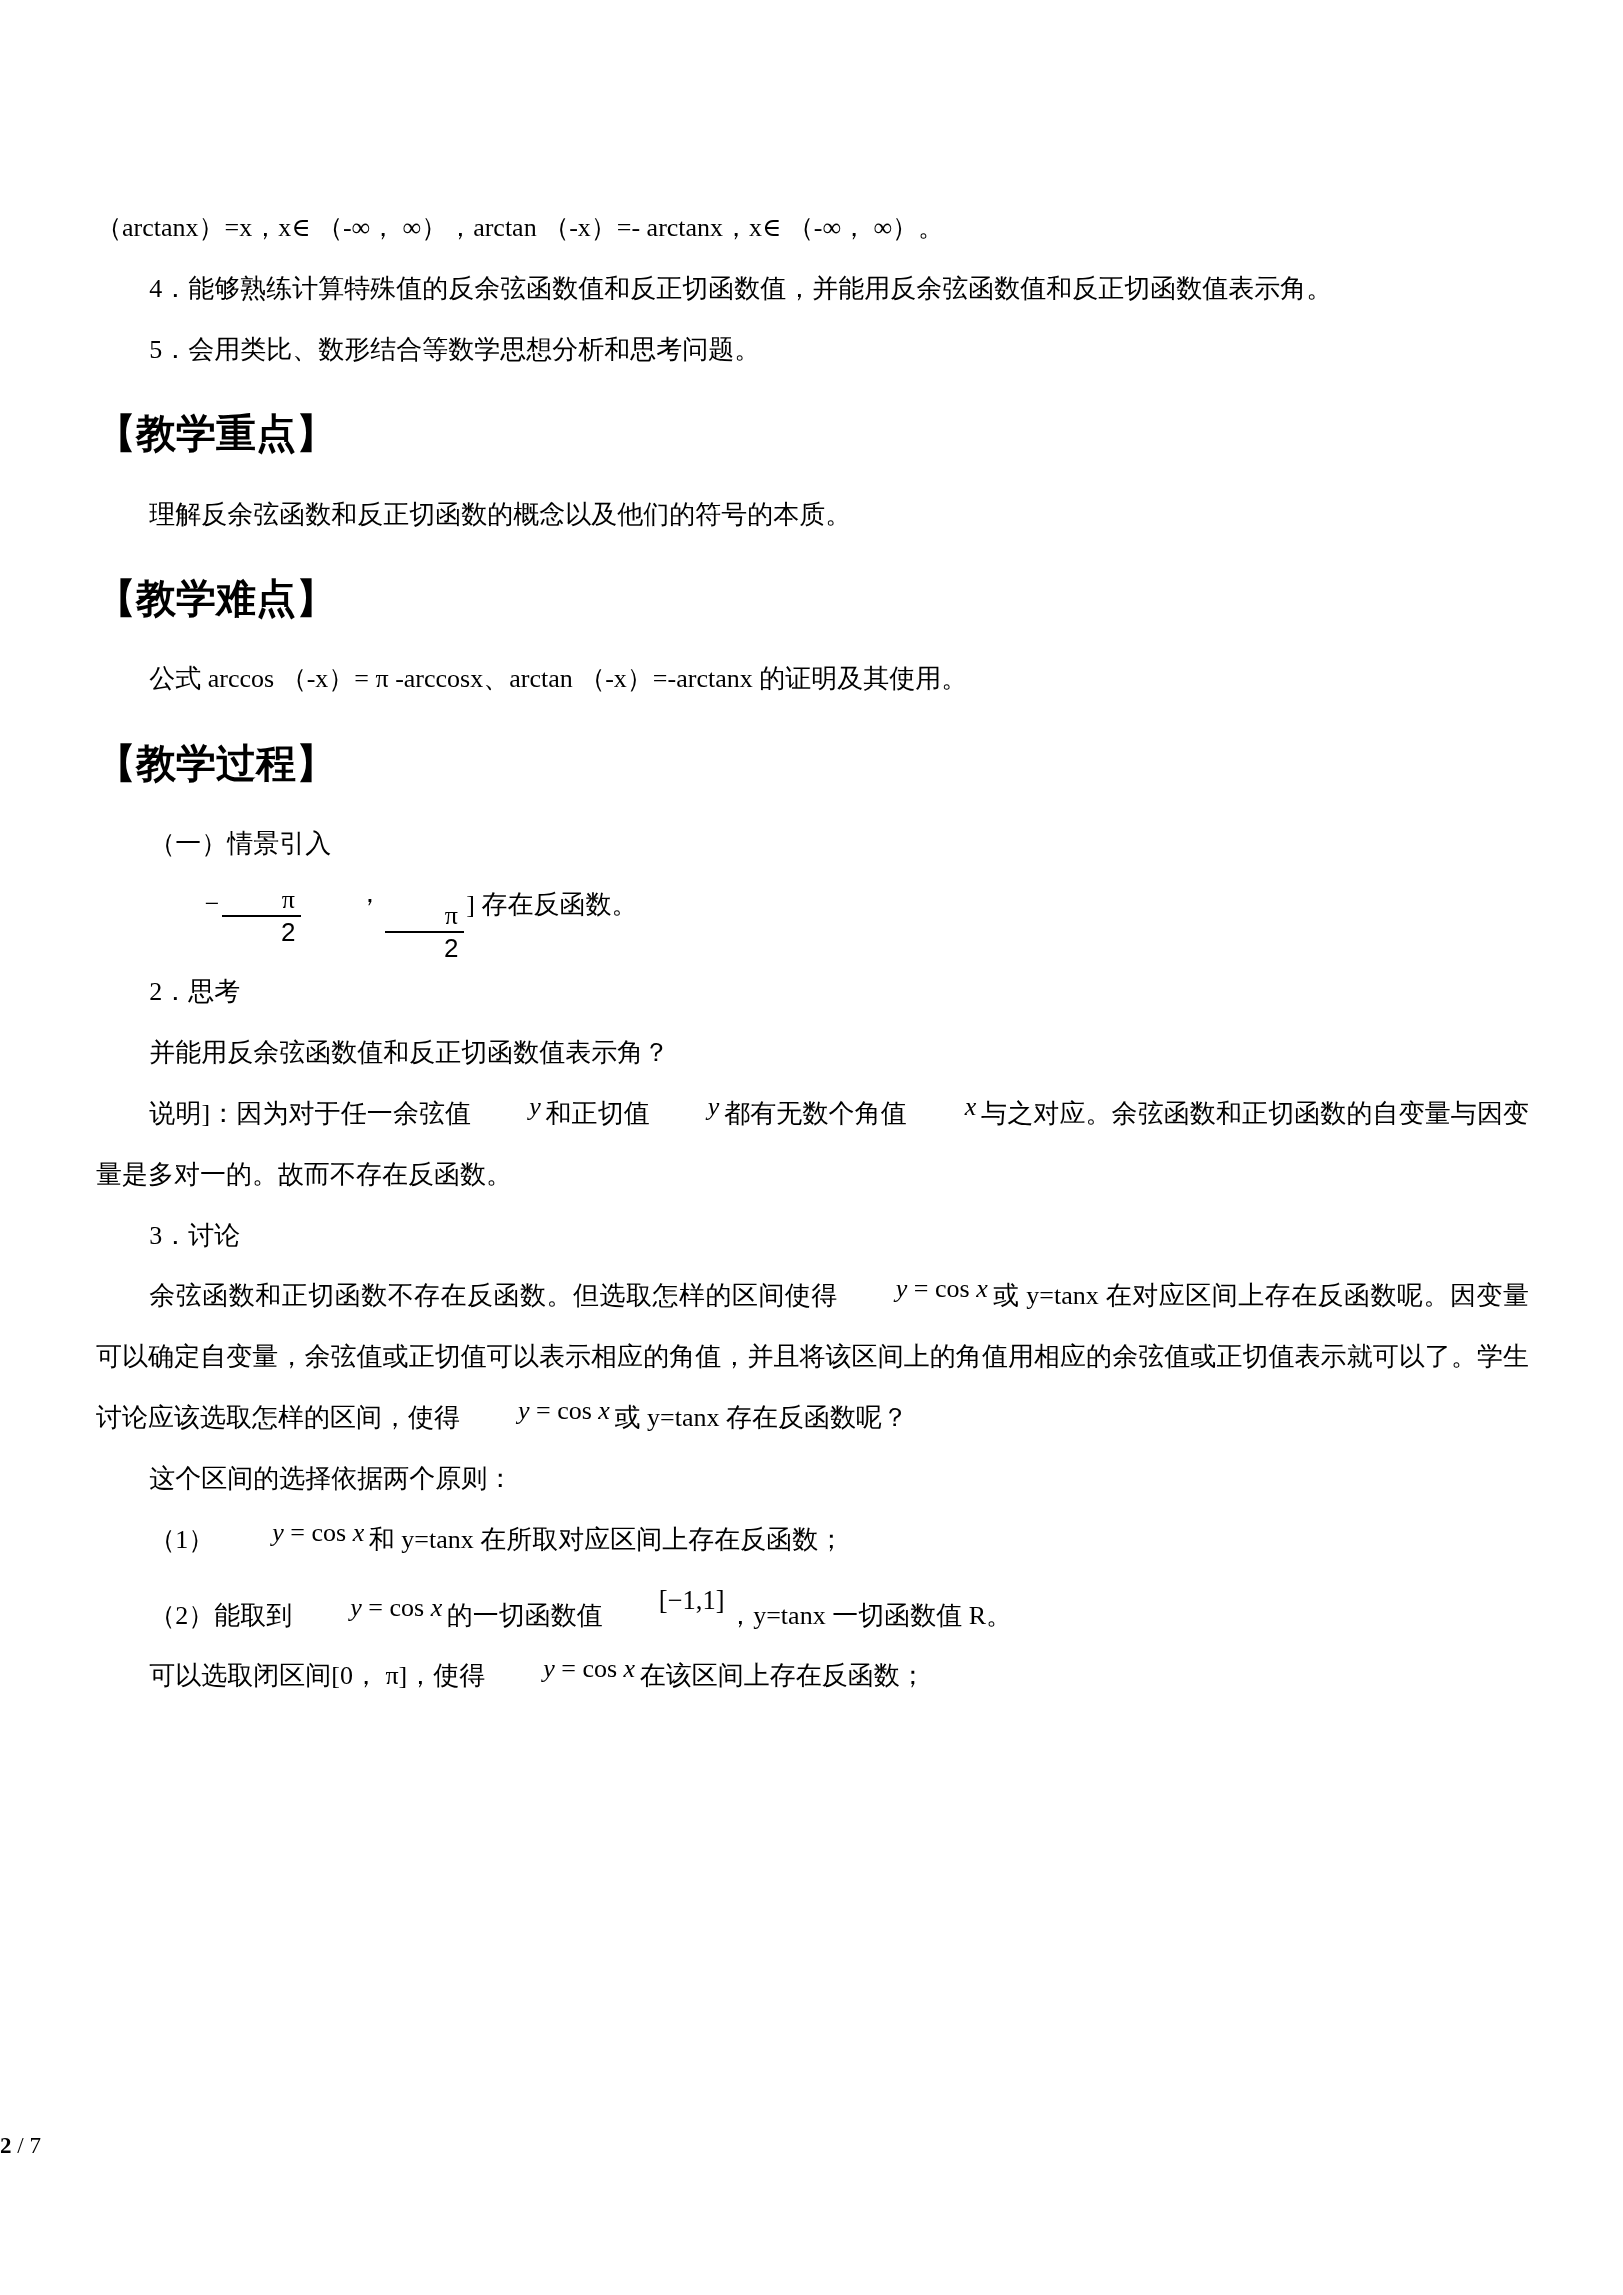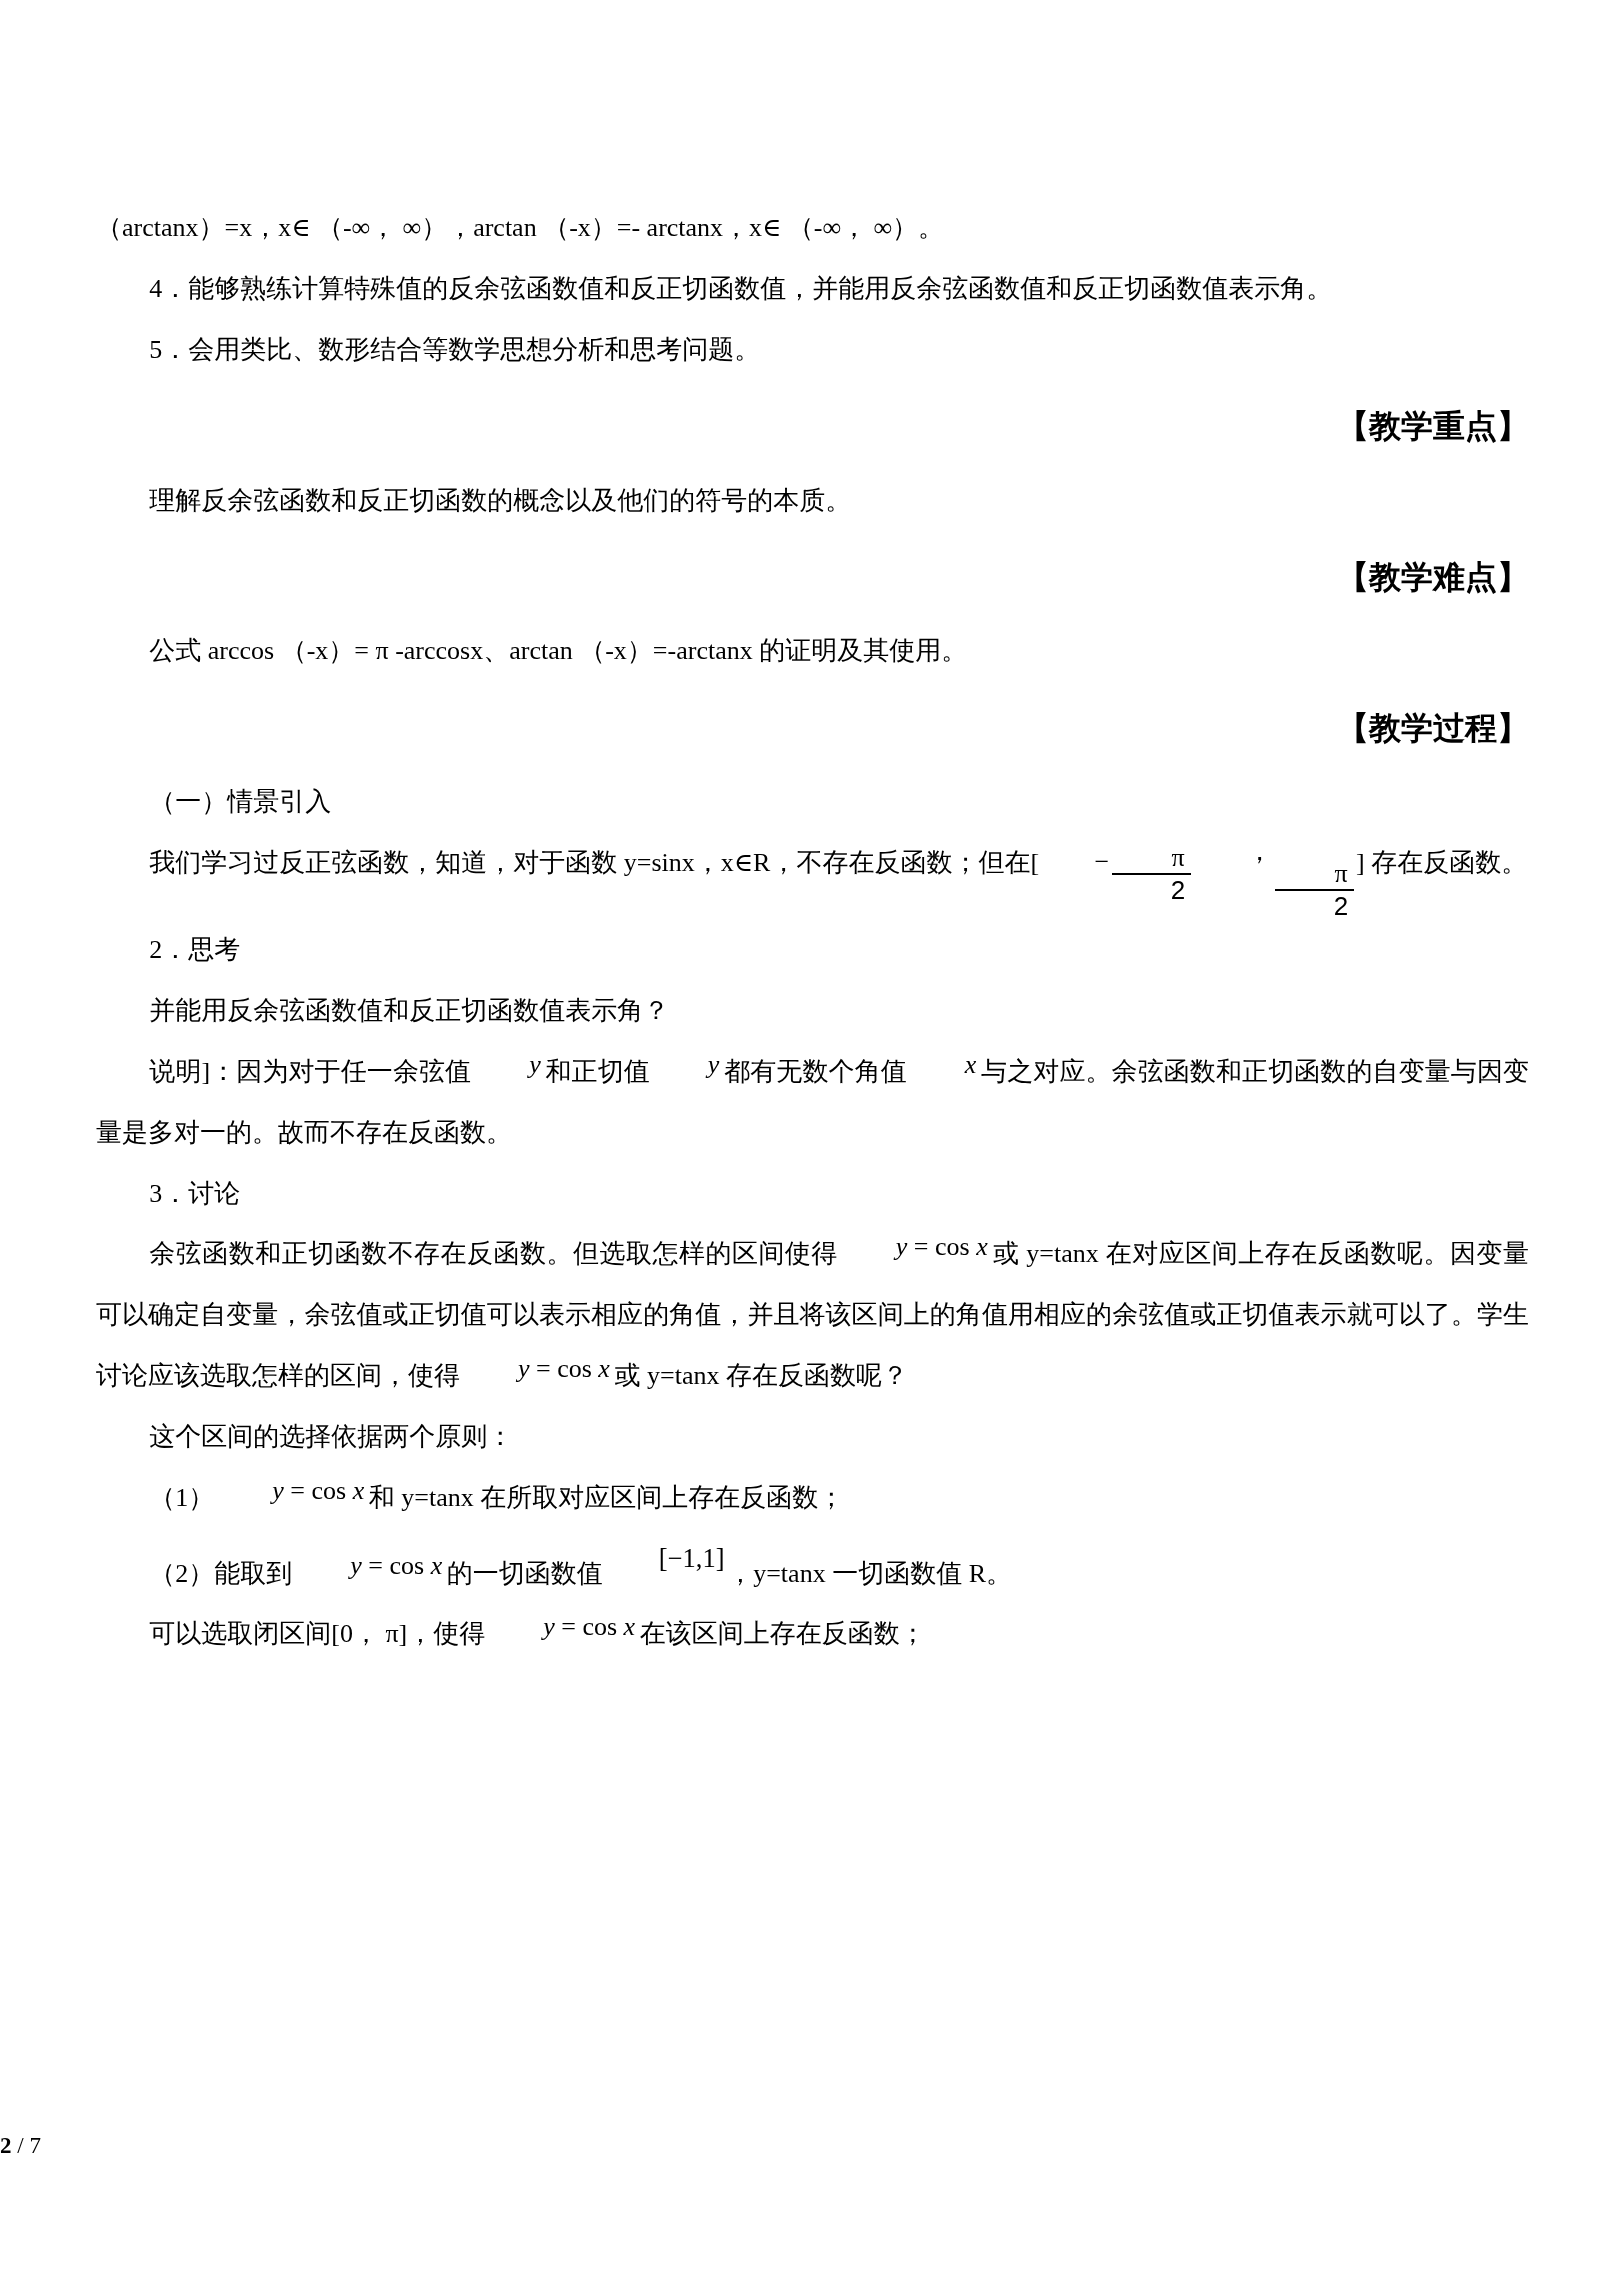--- a/index.html
+++ b/index.html
@@ -20,27 +20,27 @@
     left: 96px;
     top: 198px;
     width: 1433px;
     font-size: 26px;
     line-height: 2.34;
     text-align: justify;
   }
   .para { margin: 0; }
   .para.indent { text-indent: 2.05em; }
   .heading {
-    font-size: 32px;
+    font-size: 40px;
     font-weight: 700;
     line-height: 1.75;
     margin: 17.7px 0 16.4px 0;
-    text-align: right;
+    text-align: left;
     text-indent: 0;
-    font-family: Liberation Serif, serif;
+    font-family: Liberation Sans, sans-serif;
   }
   .t { }
   
   .eq {
     display: inline-block;
     vertical-align: 0.28em;
     margin: 0 0.18em;
     line-height: 1;
   }
   .eq .it { font-style: italic; }
@@ -104,21 +104,21 @@
 <div class="doc-body" id="doc">
     <div class="para"><span class="t">（arctanx）=x，x∈ （-∞， ∞），arctan （-x）=- arctanx，x∈ （-∞， ∞）。</span></div>
     <div class="para indent"><span class="t">4．能够熟练计算特殊值的反余弦函数值和反正切函数值，并能用反余弦函数值和反正切函数值表示角。</span></div>
     <div class="para indent"><span class="t">5．会用类比、数形结合等数学思想分析和思考问题。</span></div>
     <div class="heading"><span class="t">【教学重点】</span></div>
     <div class="para indent"><span class="t">理解反余弦函数和反正切函数的概念以及他们的符号的本质。</span></div>
     <div class="heading"><span class="t">【教学难点】</span></div>
     <div class="para indent"><span class="t">公式 arccos （-x）= π -arccosx、arctan （-x）=-arctanx 的证明及其使用。</span></div>
     <div class="heading"><span class="t">【教学过程】</span></div>
     <div class="para indent"><span class="t">（一）情景引入</span></div>
-    <div class="para indent"><span class="t">我们学习过反正弦函数，知道，对于函数 y=sinx，x∈R，不存在反函数；但在[</span><span class="frac">
+    <div class="para indent"><span class="frac">
         <span class="pre">−</span>
         <span class="stack">
           <span class="num">π</span>
           <span class="den">2</span>
         </span>
       </span><span class="raised">，</span><span class="frac">
         <span class="stack">
           <span class="num">π</span>
           <span class="den">2</span>
         </span>

